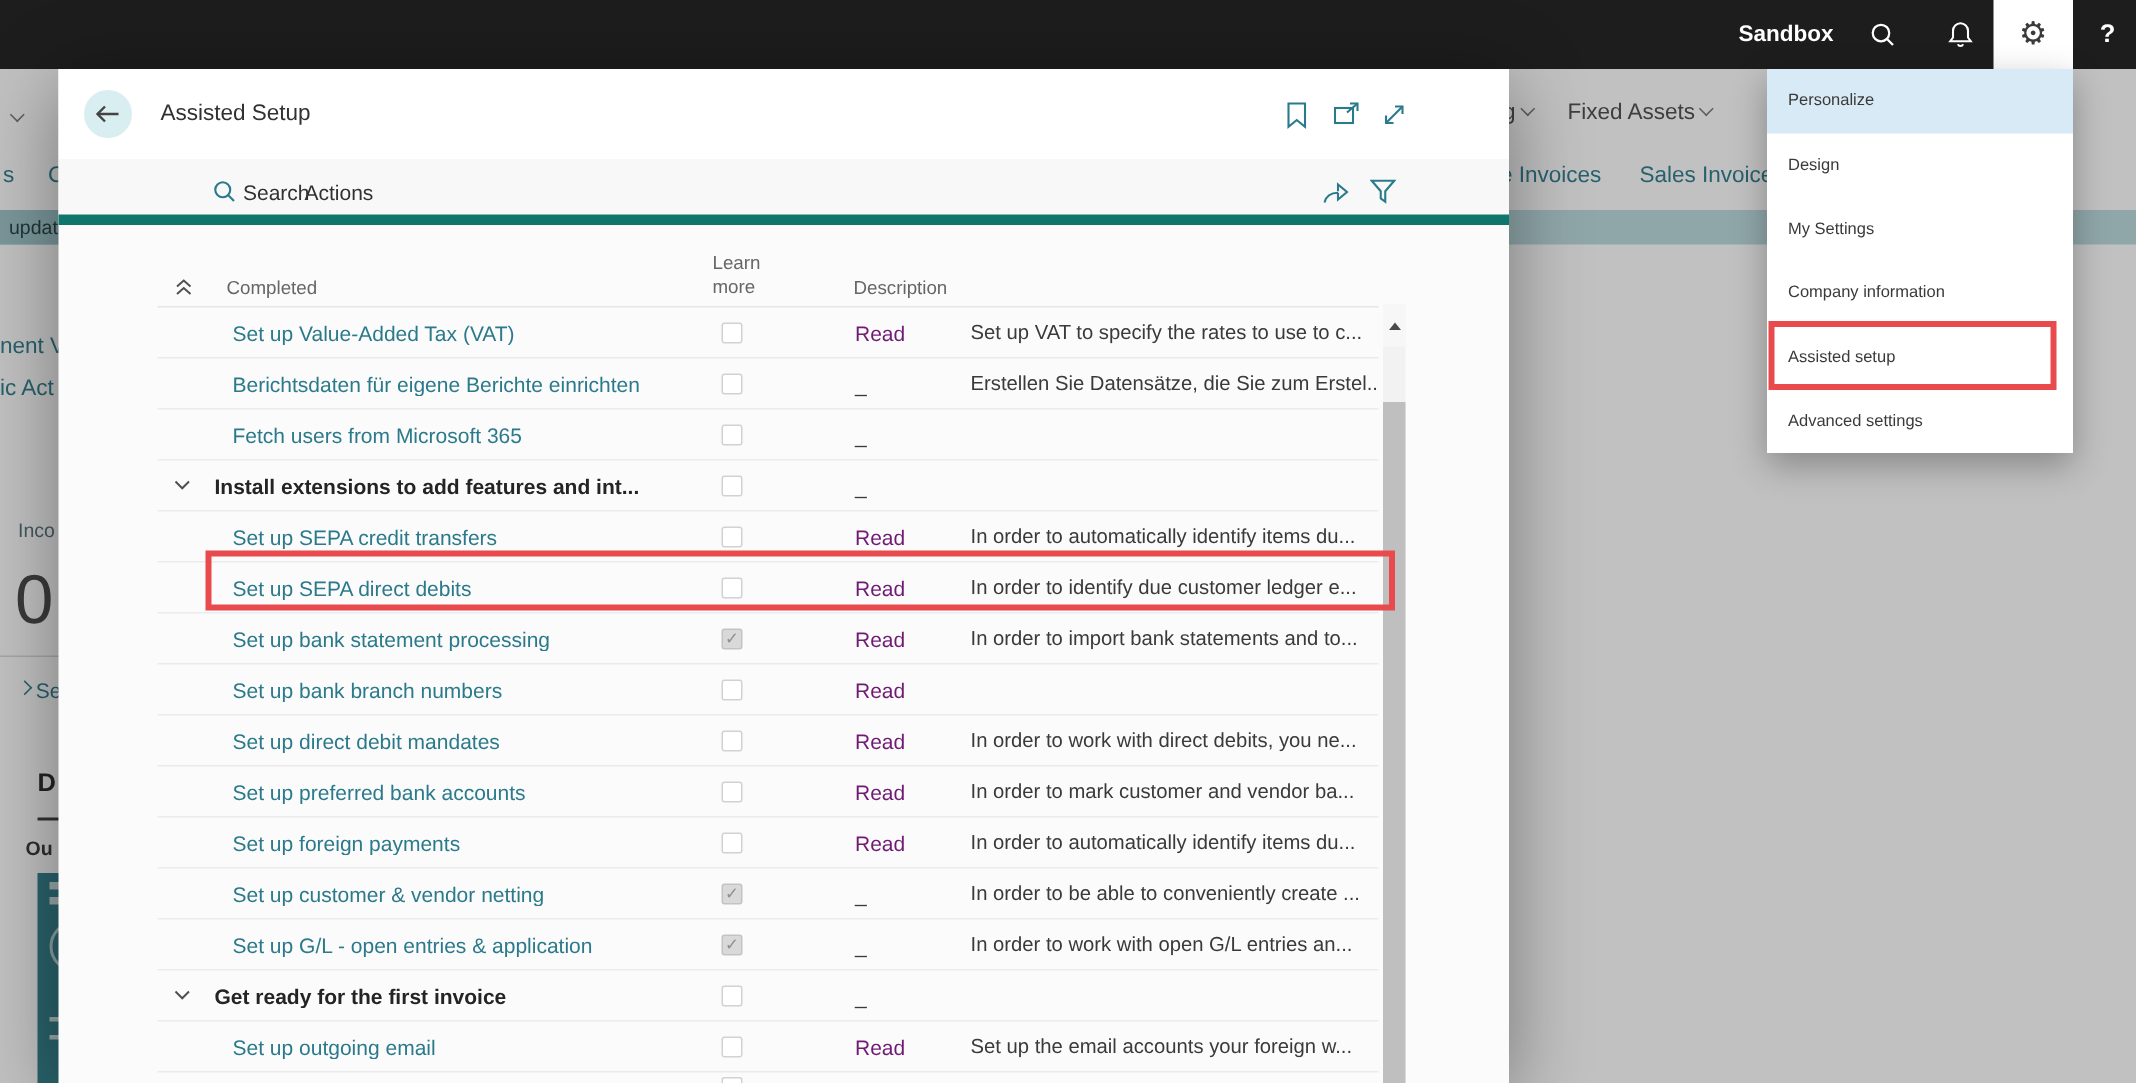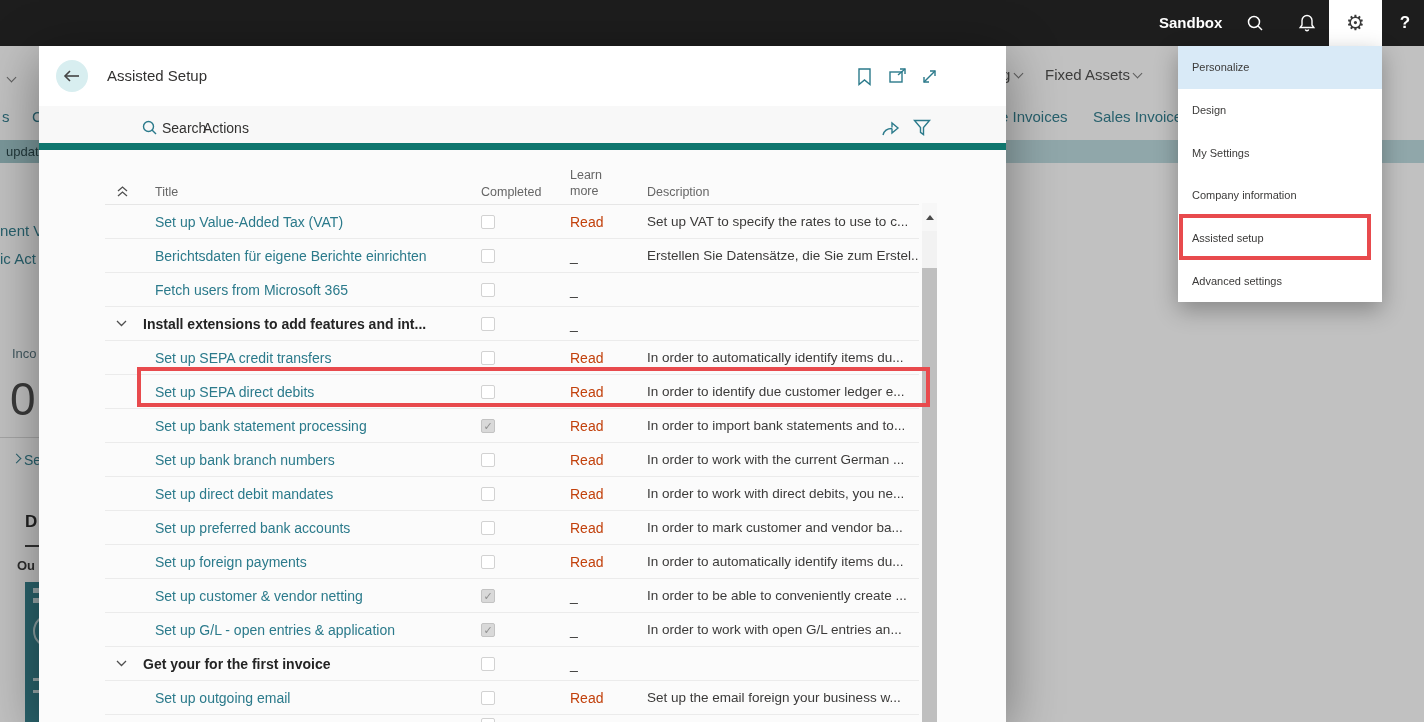--- a/index.html
+++ b/index.html
@@ -64,21 +64,21 @@
   .row { height:34px; display:grid; grid-template-columns:35px 330px 95px 78px 1fr;
          align-items:center; border-bottom:1px solid #ebebeb; }
   .row .c1 { padding-left:11px; }
   .row .title { padding-left:15px; font-size:14px; color:#2b7a8b; cursor:pointer; white-space:nowrap;
                 overflow:hidden; }
   .row.group .title { padding-left:3px; font-weight:bold; color:#242424; cursor:default; }
   .cb { width:14px; height:14px; margin-left:11px; border:1px solid #d2d2d2; border-radius:2px;
         background:#fff; font-size:11px; line-height:13px; text-align:center; color:#8f8f8f; }
   .cb.checked { background:#d9d9d9; border-color:#c3c3c3; }
   .learn-cell { padding-left:5px; font-size:14px; }
-  .read-link { color:#c2410c; cursor:pointer;margin-top:46px; }
+  .read-link { color:#701a75; cursor:pointer;margin-top:46px; }
   .underscore { color:#3b3a39; }
   .desc { padding-left:4px; font-size:13.5px; color:#3b3a39; white-space:nowrap; overflow:hidden; }
 
   
   .v-scroll { position:absolute; left:883px; top:157px; width:15px; height:519px; background:#f2f2f2; }
   .v-scroll .up-btn { position:absolute; left:0; top:0; width:15px; height:28px; background:#f7f7f7;
                       display:flex; align-items:center; justify-content:center; cursor:pointer; }
   .tri-up { width:0; height:0; border-left:4px solid transparent; border-right:4px solid transparent;
             border-bottom:5px solid #4a4a4a; }
   .v-scroll .thumb { position:absolute; left:0; top:65px; width:15px; height:454px; background:#bfbfbf; }
@@ -205,21 +205,20 @@
     </span>
   </div>
 
   <div class="table-head">
     <span class="collapse-icon">
       <svg width="13" height="11" viewBox="0 0 13 11">
           <polyline points="2,5 6.5,1 11,5" fill="none" stroke="#4f4f4f" stroke-width="1.3"></polyline>
           <polyline points="2,10 6.5,6 11,10" fill="none" stroke="#4f4f4f" stroke-width="1.3"></polyline>
         </svg>
     </span>
-    <span class="th-label th-title">Title</span>
     <span class="th-label th-completed">Completed</span>
     <span class="th-label th-learn">Learn more</span>
     <span class="th-label th-desc">Description</span>
   </div>
 
   <div class="table-rows">
       <div class="row">
         <span class="c1"></span>
         <span class="title">Set up Value-Added Tax (VAT)</span>
         <span>
@@ -285,21 +284,20 @@
         <span class="learn-cell"><span class="read-link">Read</span></span>
         <span class="desc">In order to import bank statements and to...</span>
       </div>
       <div class="row">
         <span class="c1"></span>
         <span class="title">Set up bank branch numbers</span>
         <span>
           <div class="cb"></div>
         </span>
         <span class="learn-cell"><span class="read-link">Read</span></span>
-        <span class="desc">In order to work with the current German ...</span>
       </div>
       <div class="row">
         <span class="c1"></span>
         <span class="title">Set up direct debit mandates</span>
         <span>
           <div class="cb"></div>
         </span>
         <span class="learn-cell"><span class="read-link">Read</span></span>
         <span class="desc">In order to work with direct debits, you ne...</span>
       </div>
@@ -338,35 +336,35 @@
         </span>
         <span class="learn-cell"><span class="underscore">_</span></span>
         <span class="desc">In order to work with open G/L entries an...</span>
       </div>
       <div class="row group">
         <span class="c1">
           <svg width="11" height="7" viewBox="0 0 11 7">
             <polyline points="1,1 5.5,5.5 10,1" fill="none" stroke="#4f4f4f" stroke-width="1.3"></polyline>
           </svg>
         </span>
-        <span class="title">Get your for the first invoice</span>
+        <span class="title">Get ready for the first invoice</span>
         <span>
           <div class="cb"></div>
         </span>
         <span class="learn-cell"><span class="underscore">_</span></span>
         <span class="desc"></span>
       </div>
       <div class="row">
         <span class="c1"></span>
         <span class="title">Set up outgoing email</span>
         <span>
           <div class="cb"></div>
         </span>
         <span class="learn-cell"><span class="read-link">Read</span></span>
-        <span class="desc">Set up the email foreign your business w...</span>
+        <span class="desc">Set up the email accounts your foreign w...</span>
       </div>
     </div>
 
   <div class="v-scroll">
     <div class="up-btn">
         <div class="tri-up"></div>
       </div>
     <div class="thumb"></div>
   </div>
 

